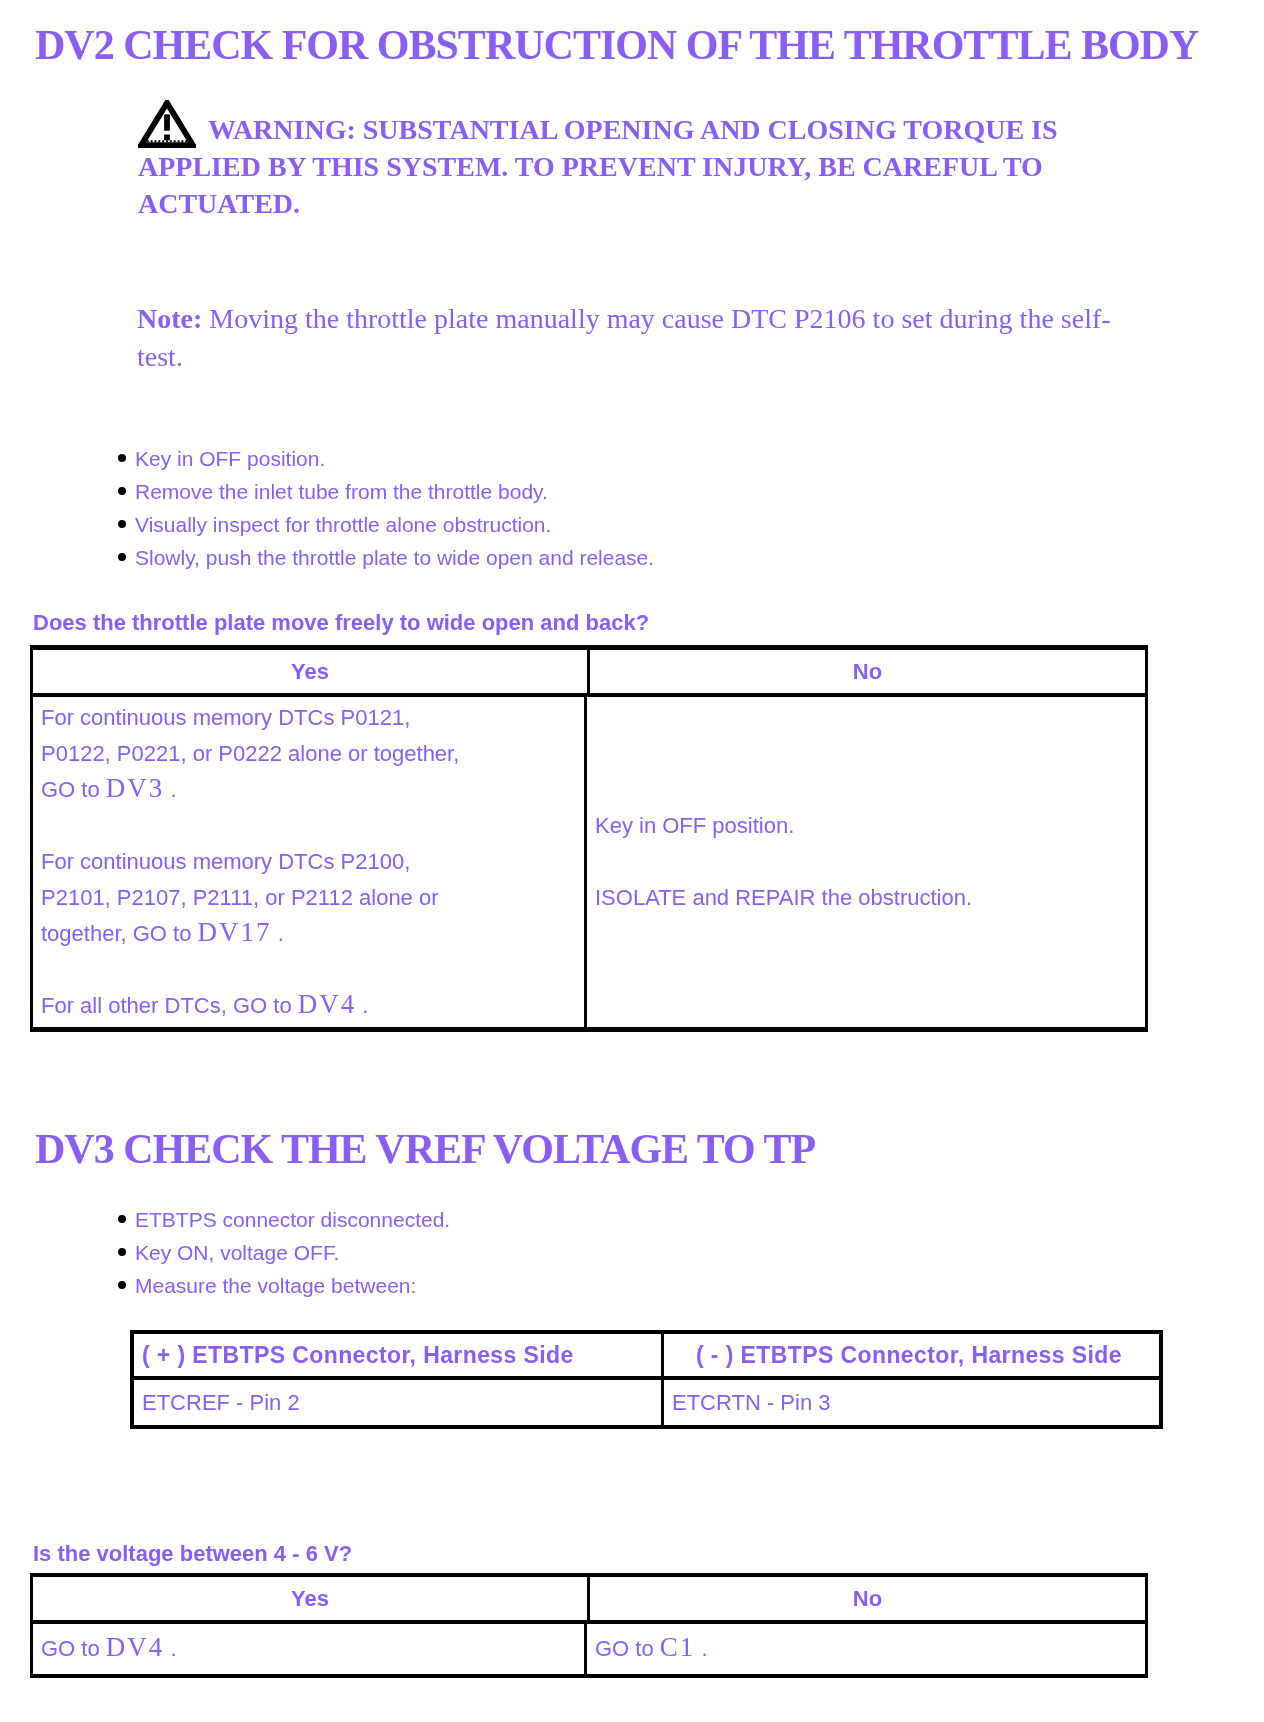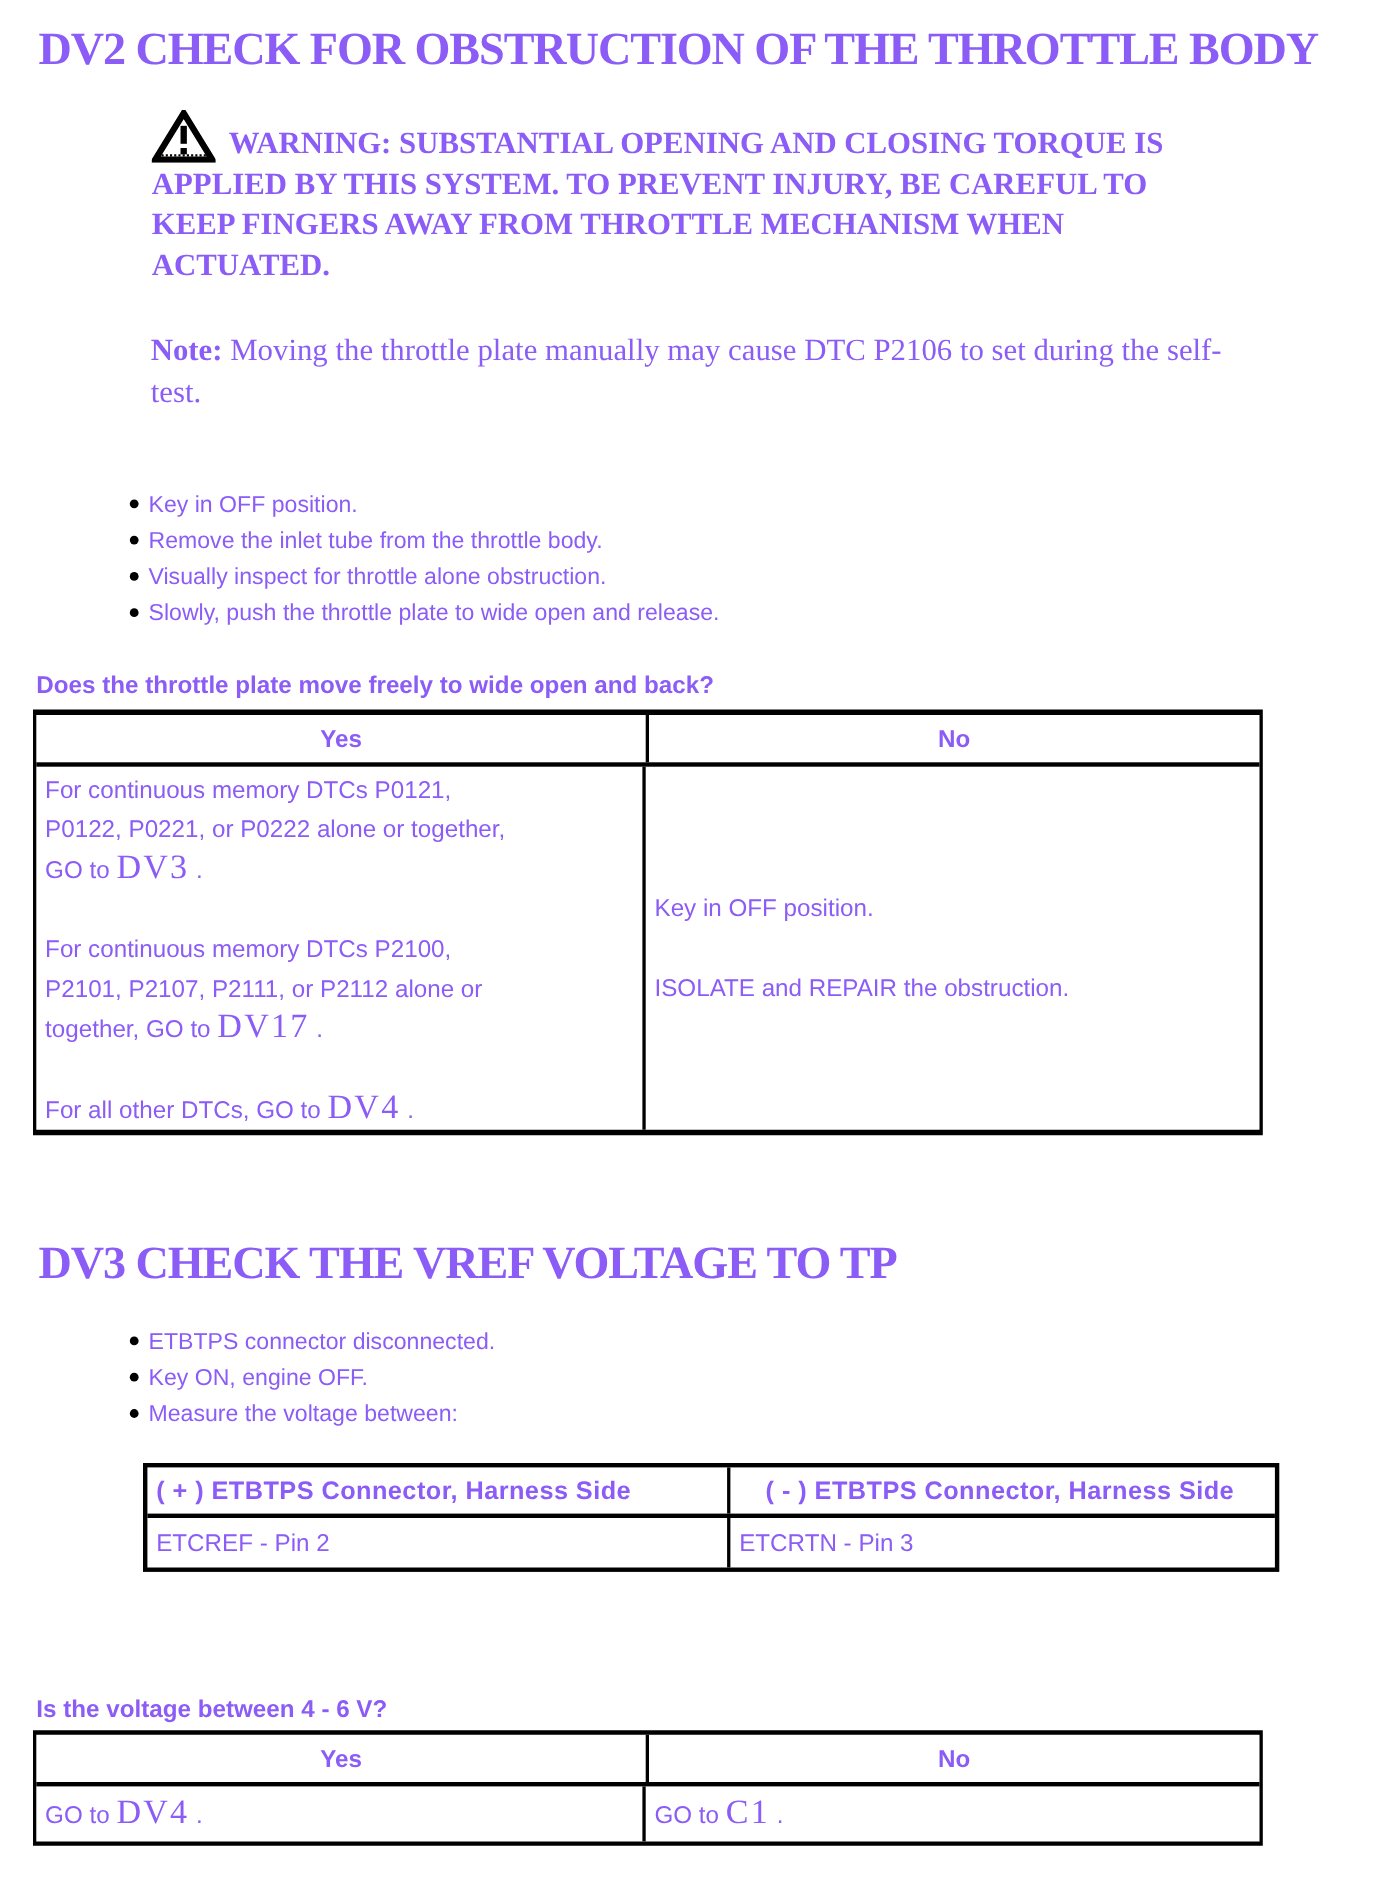--- a/index.html
+++ b/index.html
@@ -55,21 +55,21 @@
     font-family:"Liberation Sans", sans-serif; font-size:22px; line-height:36px;
     padding:3px 10px 0 8px; box-sizing:border-box;
   }
   .qt-cell.first { border-right:3px solid #000; }
   .qt-cell.vcenter { display:flex; flex-direction:column; justify-content:center; padding-top:0; }
 
   .rline { min-height:36px; }
 
   
   .ref {
-    font-family:"Liberation Serif", serif; font-size:31px;
+    font-family:"Liberation Serif", serif; font-size:27px;
     letter-spacing:2px; line-height:1;
   }
 
   
   .ctable { position:absolute; border:4px solid #000; background:#fff; }
   .ct-hrow { display:flex; border-bottom:4px solid #000;gap:24px; }
   .ct-hcell {
     font-family:"Liberation Sans", sans-serif; font-weight:bold; font-size:23px;
     padding:8px 0 0 8px; height:34px; box-sizing:content-box; white-space:nowrap;
     letter-spacing:0.4px;
@@ -92,21 +92,20 @@
   <div class="abs section-title" style="left:35px; top:22px;">DV2 CHECK FOR OBSTRUCTION OF THE THROTTLE BODY</div>
 
   <div class="abs warning" style="left:138px; top:100px;">
     <div><span><svg width="58" height="48" viewBox="0 0 60 50" aria-hidden="true">
             <polygon points="30,3 57,47 3,47" fill="none" stroke="#000" stroke-width="6"></polygon>
             <rect x="27" y="15" width="6" height="17" fill="#000"></rect>
             <rect x="27" y="36" width="6" height="6" fill="#000"></rect>
             <line x1="9" y1="43" x2="51" y2="43" stroke="#000" stroke-width="2" stroke-dasharray="2,2"></line>
           </svg></span><span>WARNING: SUBSTANTIAL OPENING AND CLOSING TORQUE IS</span></div>
     <div>APPLIED BY THIS SYSTEM. TO PREVENT INJURY, BE CAREFUL TO</div>
-    <div>KEEP FINGERS AWAY FROM THROTTLE MECHANISM WHEN</div>
     <div>ACTUATED.</div>
   </div>
 
   <div class="abs note" style="left:137px; top:300px;">
     <span class="note-label">Note:</span><span> Moving the throttle plate manually may cause DTC P2106 to set during the self-test.</span>
   </div>
 
   <div class="abs bullets" style="left:118px; top:442px;">
       <div class="bullet-row">
         <span class="bdot"></span>
@@ -155,21 +154,21 @@
 
   <div class="abs section-title" style="left:35px; top:1126px;">DV3 CHECK THE VREF VOLTAGE TO TP</div>
 
   <div class="abs bullets" style="left:118px; top:1203px;">
       <div class="bullet-row">
         <span class="bdot"></span>
         <span>ETBTPS connector disconnected.</span>
       </div>
       <div class="bullet-row">
         <span class="bdot"></span>
-        <span>Key ON, engine OFF.</span>
+        <span>Key ON, voltage OFF.</span>
       </div>
       <div class="bullet-row">
         <span class="bdot"></span>
         <span>Measure the voltage between:</span>
       </div>
     </div>
 
   <div class="ctable" style="left:130px; top:1330px; width:1025px;">
     <div class="ct-hrow">
       <div class="ct-hcell first" style="width:519px;">( + ) ETBTPS Connector, Harness Side</div>

